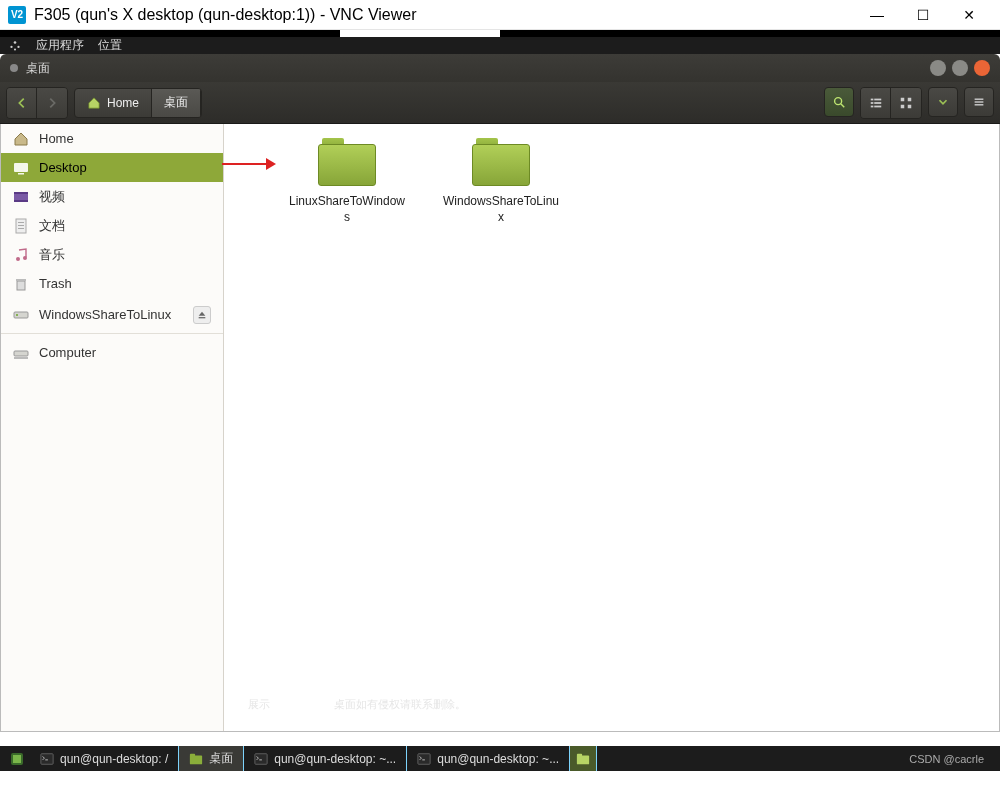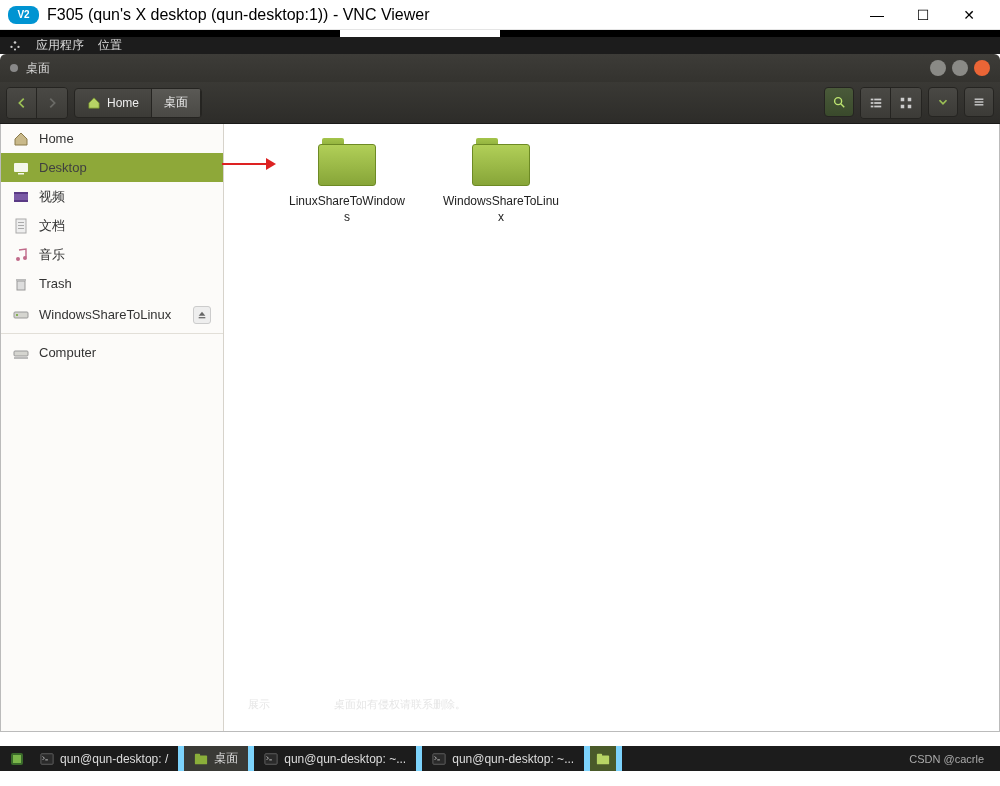--- a/index.html
+++ b/index.html
@@ -1,20 +1,20 @@
 <!DOCTYPE html>
 <html><head>
 <meta charset="utf-8">
 <style>
 * { margin: 0; padding: 0; box-sizing: border-box; font-family: "Segoe UI", "Microsoft YaHei", sans-serif; }
 body { width: 1000px; height: 786px; overflow: hidden; background: #fff; position: relative; }
 
 
 .vnc-titlebar { height: 30px; background: #fff; display: flex; align-items: center; padding: 0 8px; border-bottom: 1px solid #e5e5e5; }
-.vnc-logo { width: 31px; height: 18px; background: #0094d2; color: #fff; font-size: 10px; font-weight: bold; display: flex; align-items: center; justify-content: center; border-radius: 8px; margin-right: 8px; }
+.vnc-logo { width: 18px; height: 18px; background: #0094d2; color: #fff; font-size: 10px; font-weight: bold; display: flex; align-items: center; justify-content: center; border-radius: 2px; margin-right: 8px; }
 .vnc-title { font-size: 16px; color: #000; }
 .vnc-controls { margin-left: auto; display: flex; gap: 0; }
 .vnc-ctrl { width: 46px; height: 30px; display: flex; align-items: center; justify-content: center; font-size: 14px; cursor: pointer; }
 
 
 .title-shadow { height: 7px; background: #000; position: relative; }
 .title-shadow::after { content: ""; position: absolute; left: 340px; top: 0; width: 160px; height: 7px; background: #fff; }
 
 
 .gnome-panel { height: 17px; background: #1c1c1c; display: flex; align-items: center; padding: 0 8px; color: #ddd; font-size: 12px; gap: 14px; }
@@ -42,42 +42,42 @@
 .tbtn.search { background: linear-gradient(#4a5a3a, #3a4a2c); }
 .tbtn.search svg circle, .tbtn.search svg line { stroke: #bde470; }
 .grouped { display: flex; border: 1px solid #252421; border-radius: 4px; overflow: hidden; }
 .grouped .tbtn { border: none; border-radius: 0; border-right: 1px solid #252421; }
 .grouped .tbtn:last-child { border-right: none; }
 
 
 .fm-body { display: flex; height: 608px; background: #fff; border: 1px solid #bbb; border-top: none; }
 .sidebar { width: 223px; border-right: 1px solid #d7d3cb; background: #fcfbf9; overflow-y: auto; }
 .side-item { height: 29px; display: flex; align-items: center; padding: 0 12px; font-size: 13px; color: #333; gap: 10px; cursor: pointer; }
-.side-item.active { background: #8ea839; color: #404040; }
+.side-item.active { background: #8ea839; color: #000000; }
 .side-item .sicon { width: 16px; height: 16px; flex-shrink: 0; }
 .side-item .eject { margin-left: auto; width: 18px; height: 18px; background: #eee; border: 1px solid #ccc; border-radius: 3px; display: flex; align-items: center; justify-content: center; }
 .side-sep { height: 1px; background: #e2dfd8; margin: 4px 0; }
 
 .content { flex: 1; position: relative; padding: 14px 0 0 20px; display: flex; gap: 24px; align-items: flex-start; }
 .folder-item { width: 130px; display: flex; flex-direction: column; align-items: center; cursor: pointer; }
 .folder-icon { width: 62px; height: 50px; position: relative; }
 .folder-icon .tab { position: absolute; top: 0; left: 6px; width: 22px; height: 8px; background: linear-gradient(#a4c44a, #8fb03d); border-radius: 2px 2px 0 0; }
 .folder-icon .body { position: absolute; top: 6px; left: 2px; right: 2px; bottom: 2px; background: linear-gradient(#b1cf58, #87a538); border-radius: 3px; border: 1px solid #6d8a24; }
 .folder-label { font-size: 12px; color: #222; text-align: center; margin-top: 6px; line-height: 1.3; word-break: break-all; max-width: 120px; }
 
 .red-arrow { position: absolute; left: -4px; top: 30px; width: 58px; height: 20px; pointer-events: none; }
 
 
 .ghost-text { position: absolute; font-size: 11px; color: #e6e6e6; pointer-events: none; }
 .ghost2 { left: 24px; top: 573px; }
 .ghost3 { left: 110px; top: 573px; }
 
 
 .taskbar { height: 25px; background: #1c1c1c; display: flex; align-items: center; color: #ddd; font-size: 12px; padding: 0 4px; gap: 0; width: 1000px; position: absolute; bottom: 15px; left: 0; }
-.task-item { display: flex; align-items: center; gap: 6px; padding: 0 10px; height: 100%; cursor: pointer; border-right: 6px solid #7dd3fc; }
+.task-item { display: flex; align-items: center; gap: 6px; padding: 0 10px; height: 100%; cursor: pointer; border-right: 1px solid #7dd3fc; }
 .task-item.active { background: #3a3a36; }
 .task-item .ticon { width: 14px; height: 14px; }
 .task-start { width: 26px; display: flex; align-items: center; justify-content: center; }
 .csdn { margin-left: auto; padding: 0 12px; font-size: 11px; color: #aaa; }
 
 
 .bottom-strip { position: absolute; bottom: 0; left: 0; right: 0; height: 15px; background: #fff; }
 
 svg { display: block; }
 </style>

